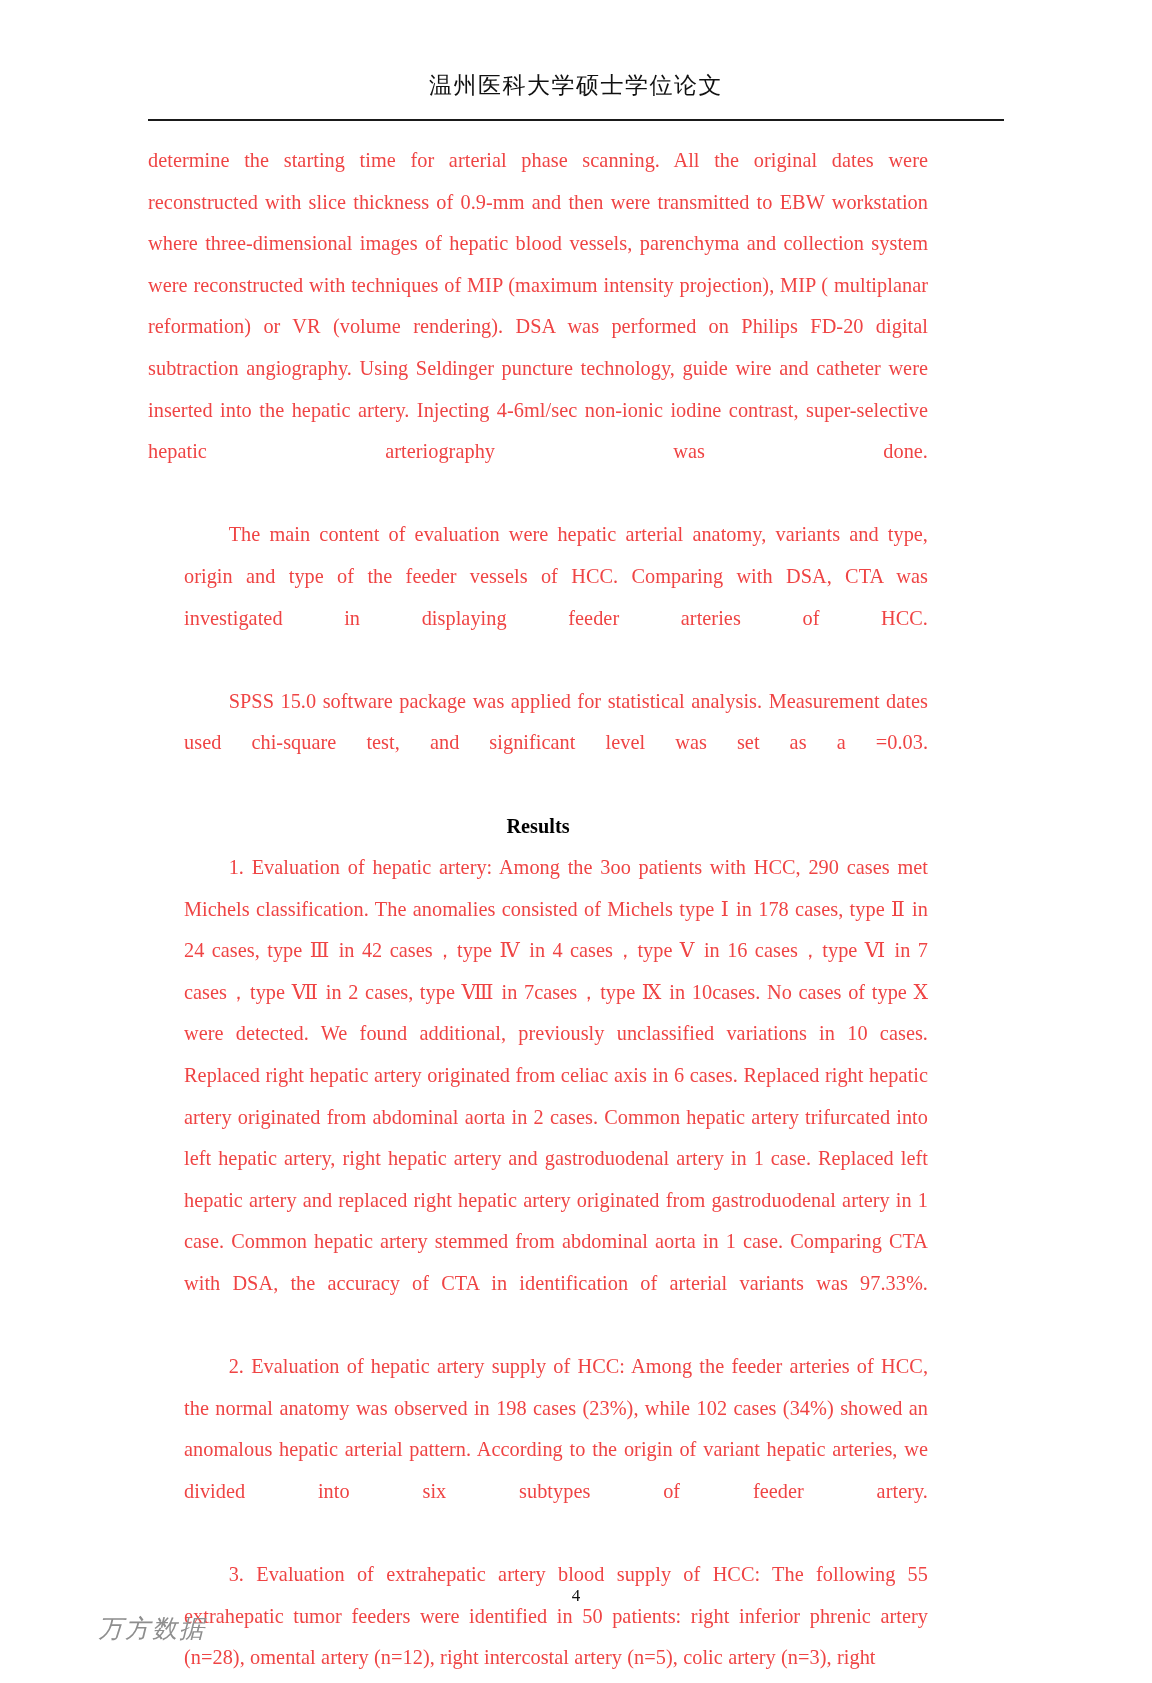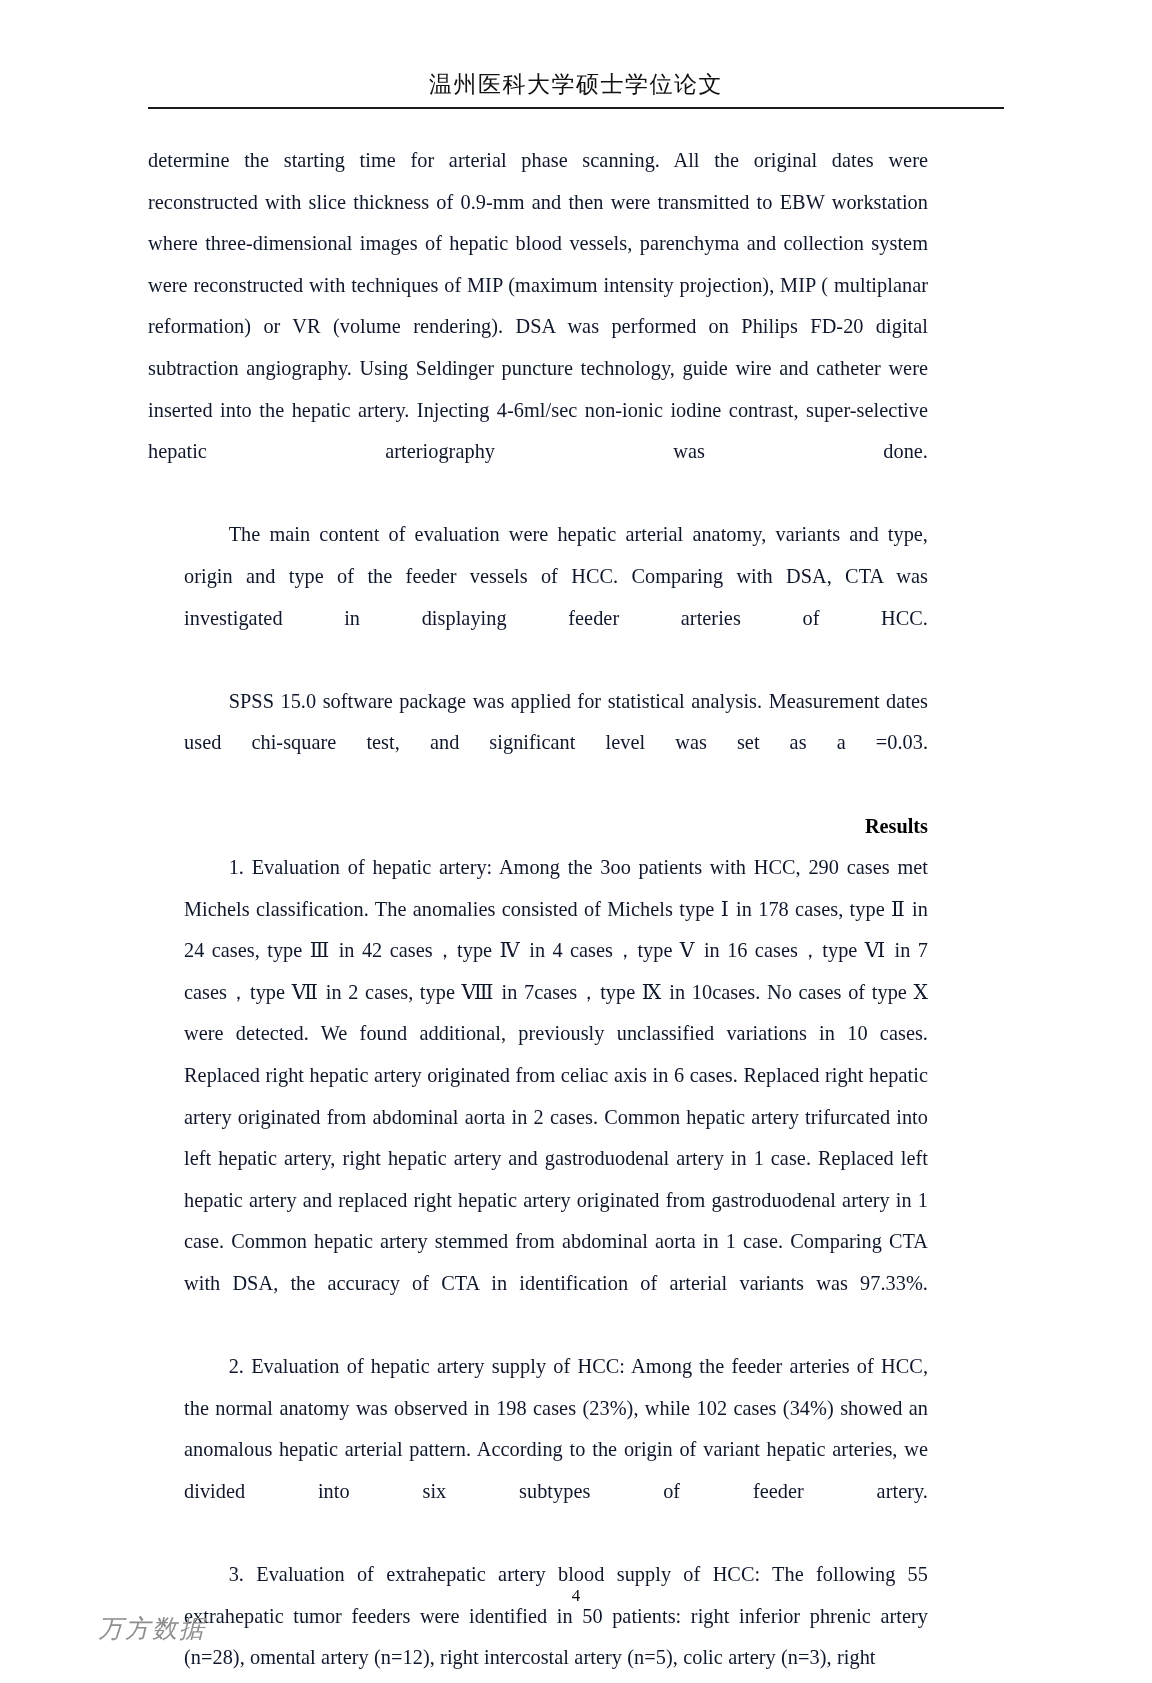--- a/index.html
+++ b/index.html
@@ -26,23 +26,23 @@
     left: 148px;
     top: 72px;
     width: 856px;
   }
   .header-title {
     text-align: center;
     font-size: 23px;
     letter-spacing: 1.5px;
     line-height: 1.25;
     color: #111;
-    font-family: Liberation Mono, monospace;
+    font-family: Liberation Serif, serif;
     font-weight: 400;
-    padding-bottom: 6px;
+    padding-bottom: 18px;
   }
   .header-rule {
     height: 0;
     border-top: 2.6px solid #1a1a1a;
     width: 100%;
   }
 
   
   .body-col {
     position: absolute;
@@ -51,32 +51,32 @@
     width: 780px;
   }
   p.para {
     margin: 0;
     font-size: 20.3px;
     line-height: 41.6px;
     text-align: justify;
     text-justify: inter-word;
     letter-spacing: 0.05px;
     word-spacing: 0.2px;
-    color: #0f172a;
+    color: #ef4444;
   }
   p.para.indent {
     text-indent: 2.2em;
     margin-left: 36px;
   }
   p.heading {
     margin: 0;
     font-size: 20.3px;
     line-height: 41.6px;
     font-weight: bold;
-    text-align: right;
+    text-align: center;
     color: #000;
   }
   
   p.para:after {
     content: "";
     display: inline-block;
     width: 100%;
   }
   p.nostretch:after { display: none; }
 

